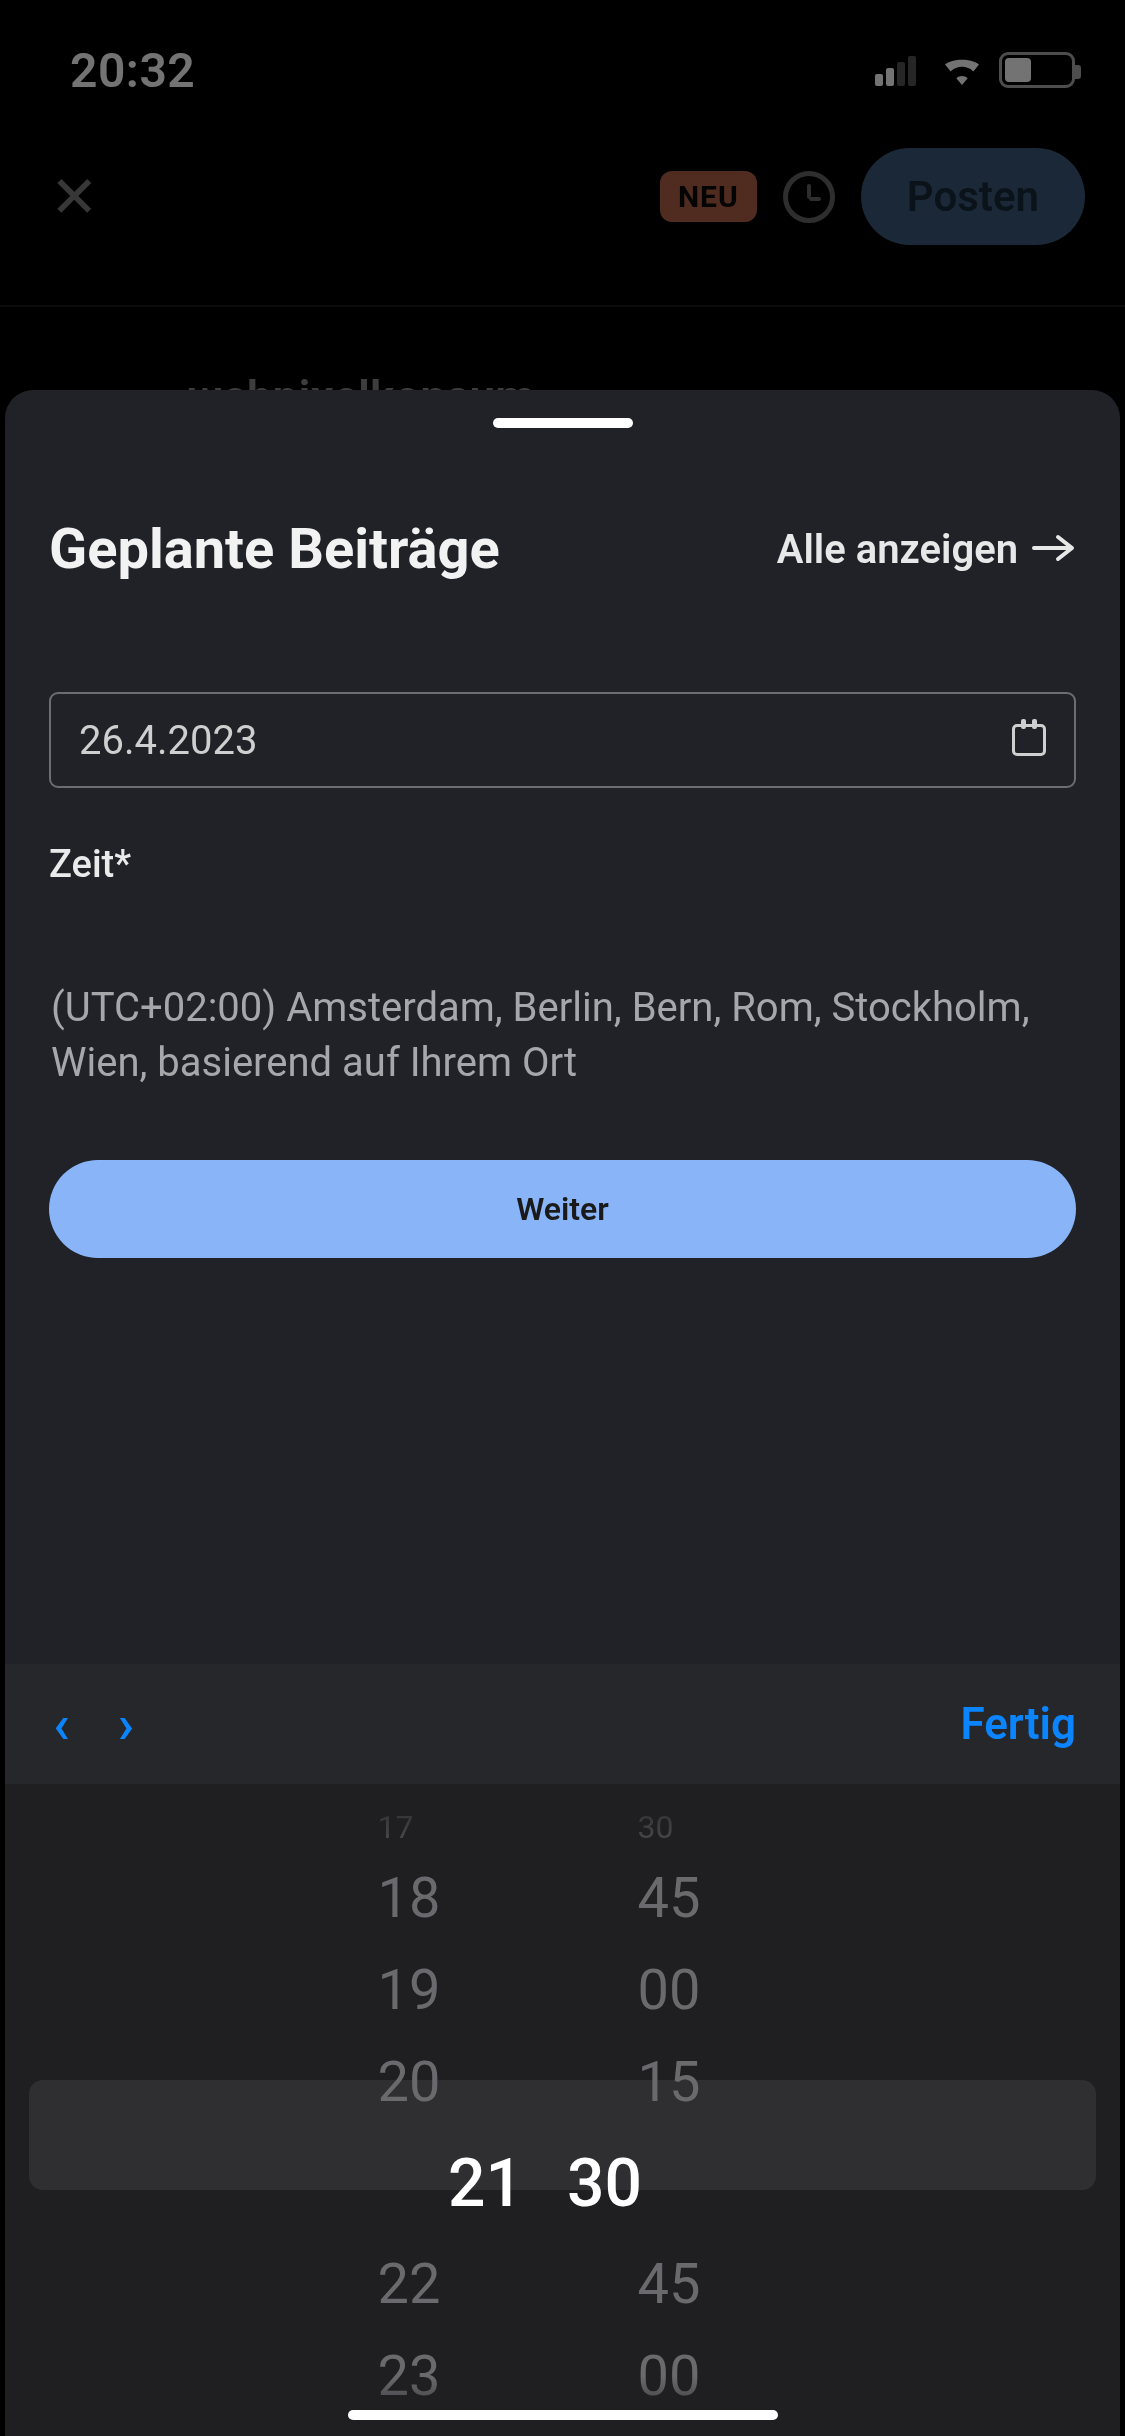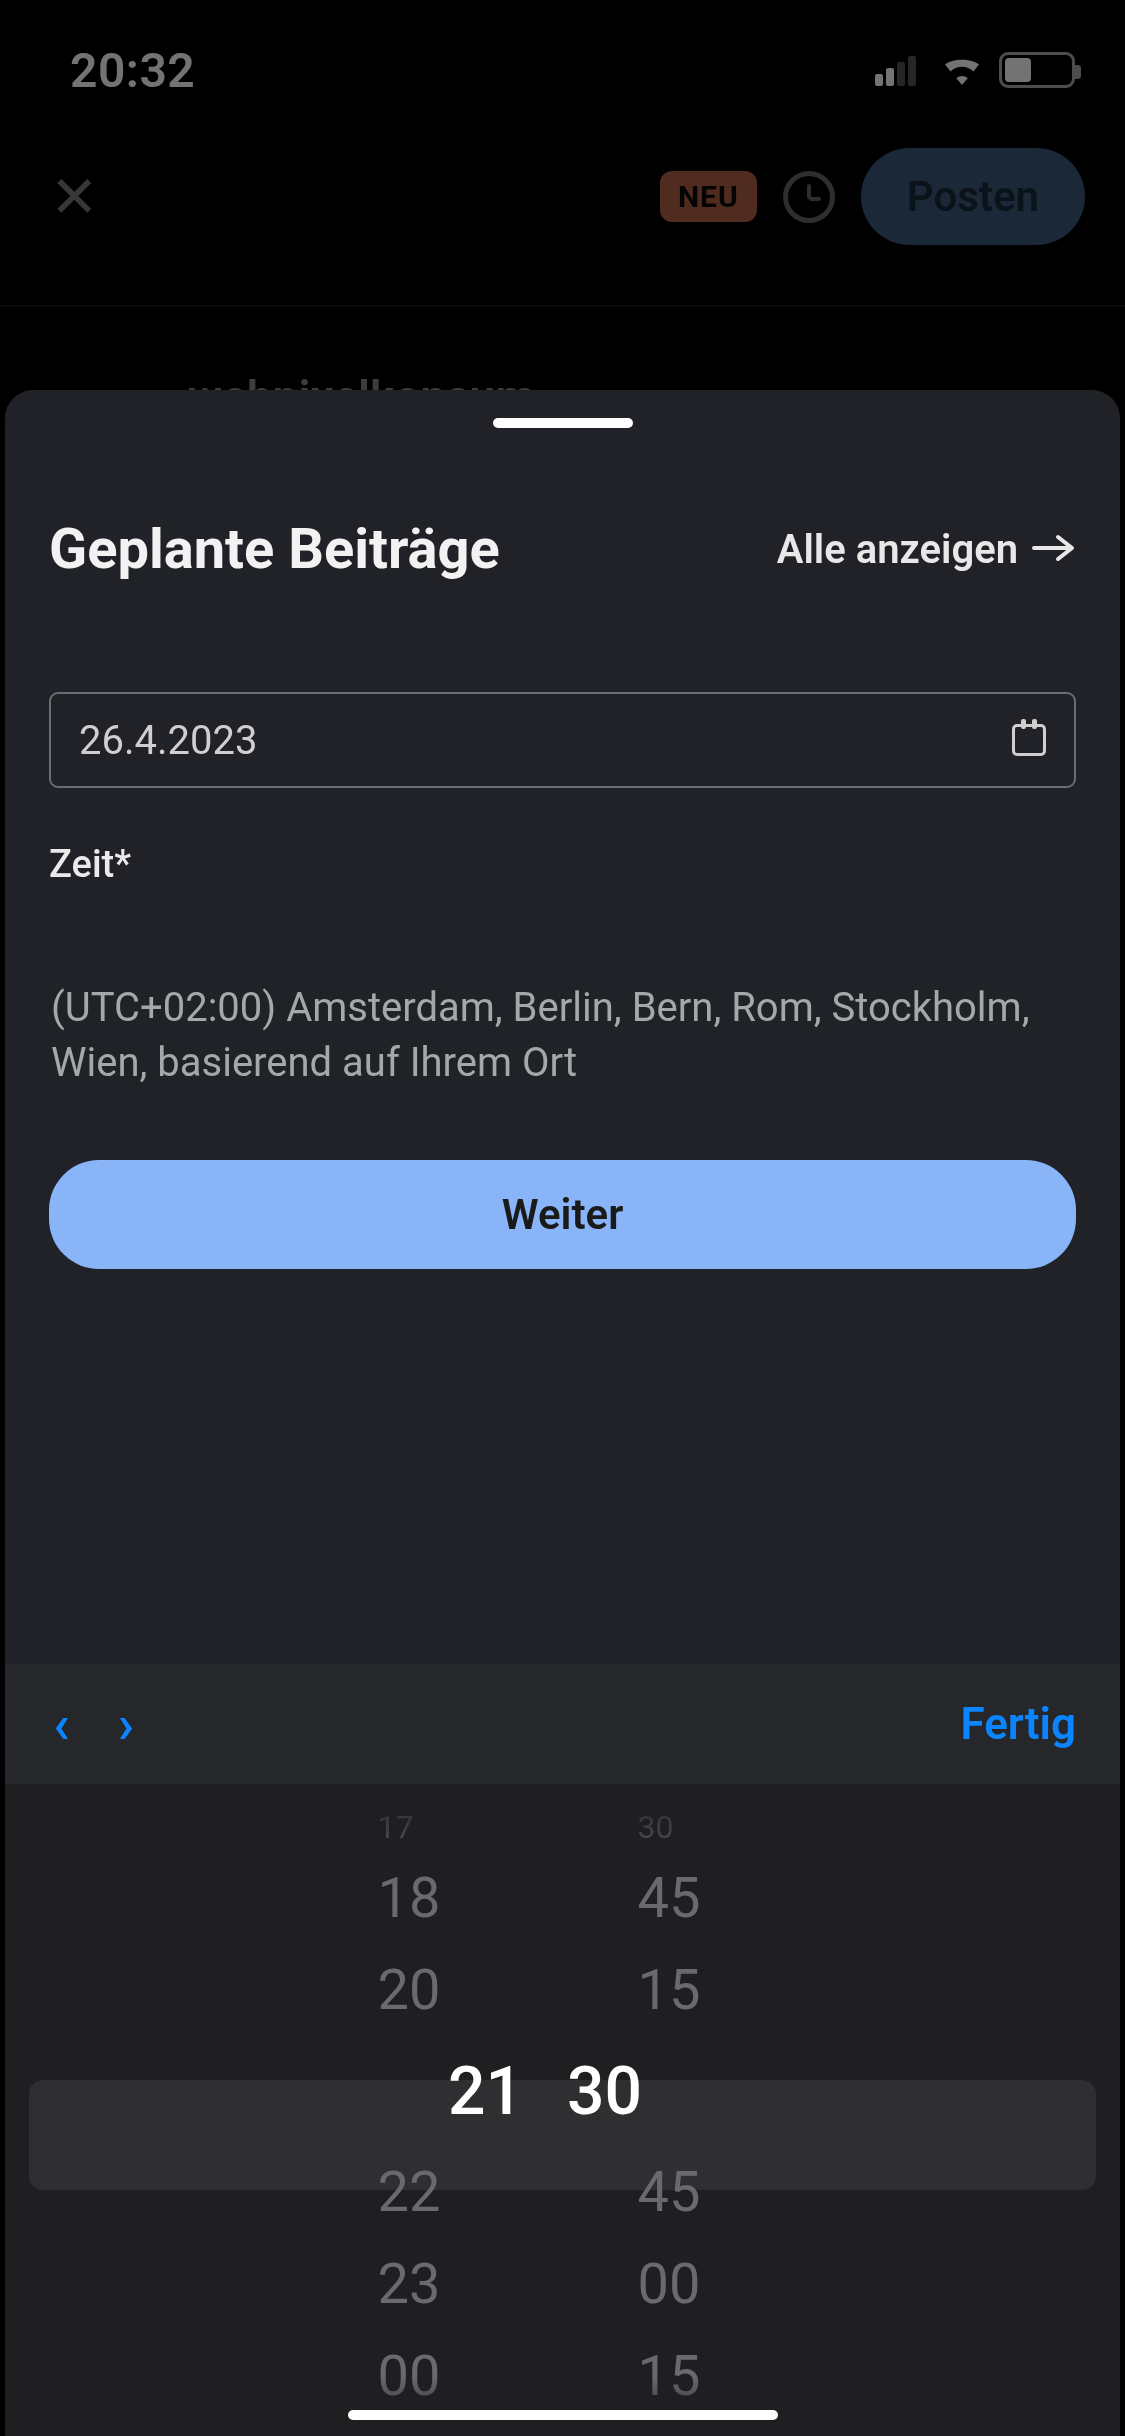--- a/index.html
+++ b/index.html
@@ -52,21 +52,21 @@
   .field-label { font-size: 38px; color: #eaeaea; font-weight: 500; margin-bottom: 20px; }
   .field-box { border: 2px solid #6b6d73; border-radius: 9px; height: 96px; display: flex; align-items: center; justify-content: space-between; padding: 0 28px; }
   .field-value { font-size: 40px; color: #cfcfcf; }
   .field-icon svg { width: 40px; height: 40px; stroke: #cfcfcf; }
   .field-icon-cal { width: 34px; height: 32px; border: 3px solid #cfcfcf; border-radius: 5px; position: relative; }
   .field-icon-cal::before, .field-icon-cal::after { content: ''; position: absolute; top: -8px; width: 5px; height: 10px; background: #cfcfcf; border-radius: 2px; }
   .field-icon-cal::before { left: 6px; } .field-icon-cal::after { right: 6px; }
   
   .tz-text { padding: 20px 46px 70px 46px; font-size: 40px; line-height: 1.38; color: #a5a7ab; }
   
-  .continue-btn { margin: 0 44px; background: #8ab4f8; color: #1a1a1a; font-size: 42px; font-weight: 600; text-align: center; padding: 30px 0; border-radius: 50px; }
+  .continue-btn { margin: 0 44px; background: #8ab4f8; color: #1a1a1a; font-size: 32px; font-weight: 600; text-align: center; padding: 30px 0; border-radius: 50px; }
   
   .picker-panel { position: absolute; bottom: 0; left: 0; right: 0; height: 772px; background: #1f1f22; }
   .picker-toolbar { height: 120px; background: #26272a; display: flex; align-items: center; justify-content: space-between; padding: 0 44px; }
   .picker-nav { display: flex; gap: 40px; font-size: 54px; color: #0a84ff; font-weight: 600; }
   .picker-nav-btn { padding: 0 4px; }
   .picker-done { font-size: 44px; font-weight: 600; color: #0a84ff; }
   
   .picker-wheels { position: relative; height: 652px; overflow: hidden; }
   .wheel-row { display: flex; justify-content: center; gap: 150px; font-size: 56px; color: #6a6a6e; height: 92px; align-items: center; font-weight: 400; }
   .wheel-row .w { width: 110px; text-align: left; }
@@ -175,20 +175,24 @@
       <div class="wheels-inner" id="wheels-inner">
           <div class="wheel-row tiny">
             <span class="w">17</span>
             <span class="w">30</span>
           </div>
           <div class="wheel-row">
             <span class="w">18</span>
             <span class="w">45</span>
           </div>
           <div class="wheel-row">
+            <span class="w">19</span>
+            <span class="w">00</span>
+          </div>
+          <div class="wheel-row">
             <span class="w">20</span>
             <span class="w">15</span>
           </div>
           <div class="wheel-row selected">
             <span class="w">21</span>
             <span class="w">30</span>
           </div>
           <div class="wheel-row">
             <span class="w">22</span>
             <span class="w">45</span>

